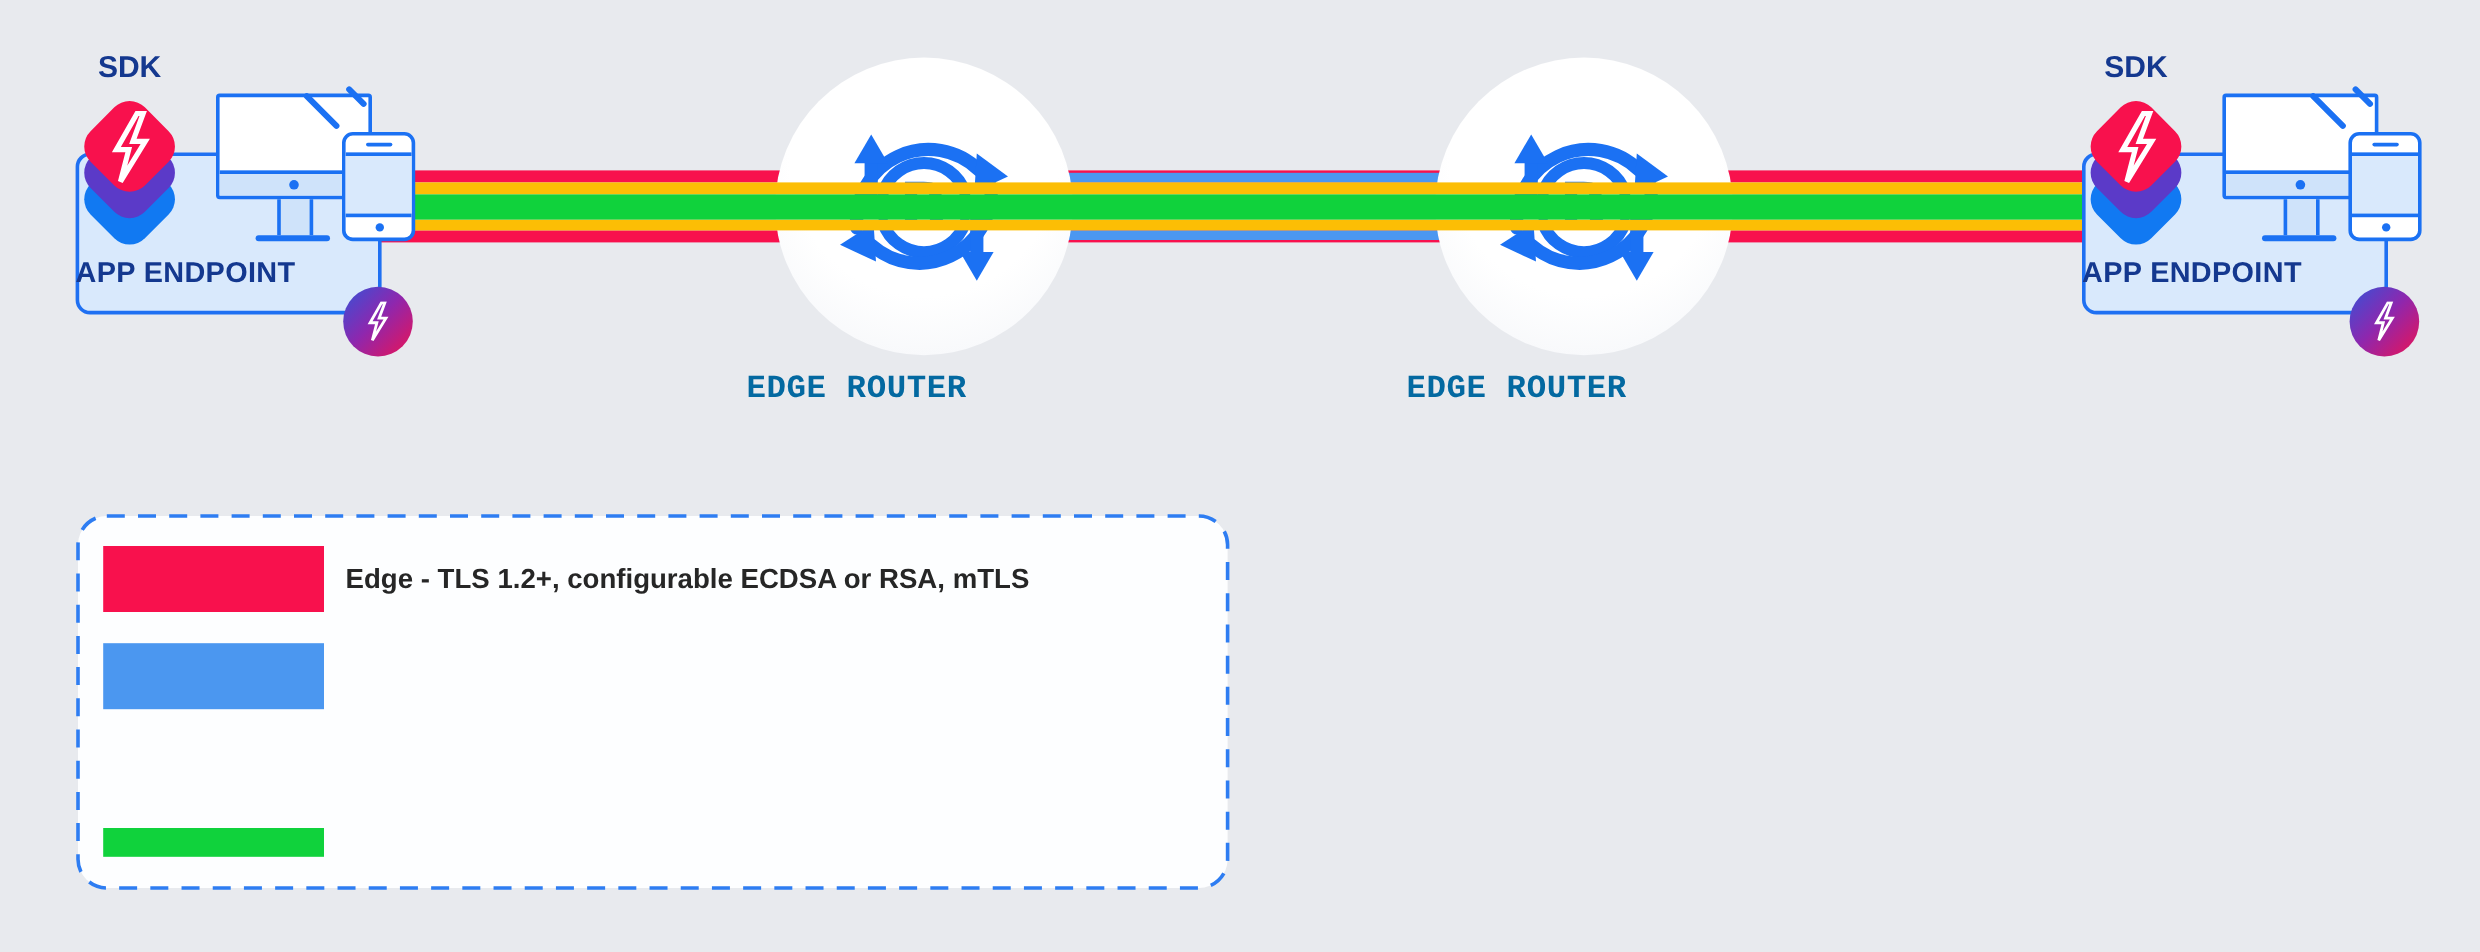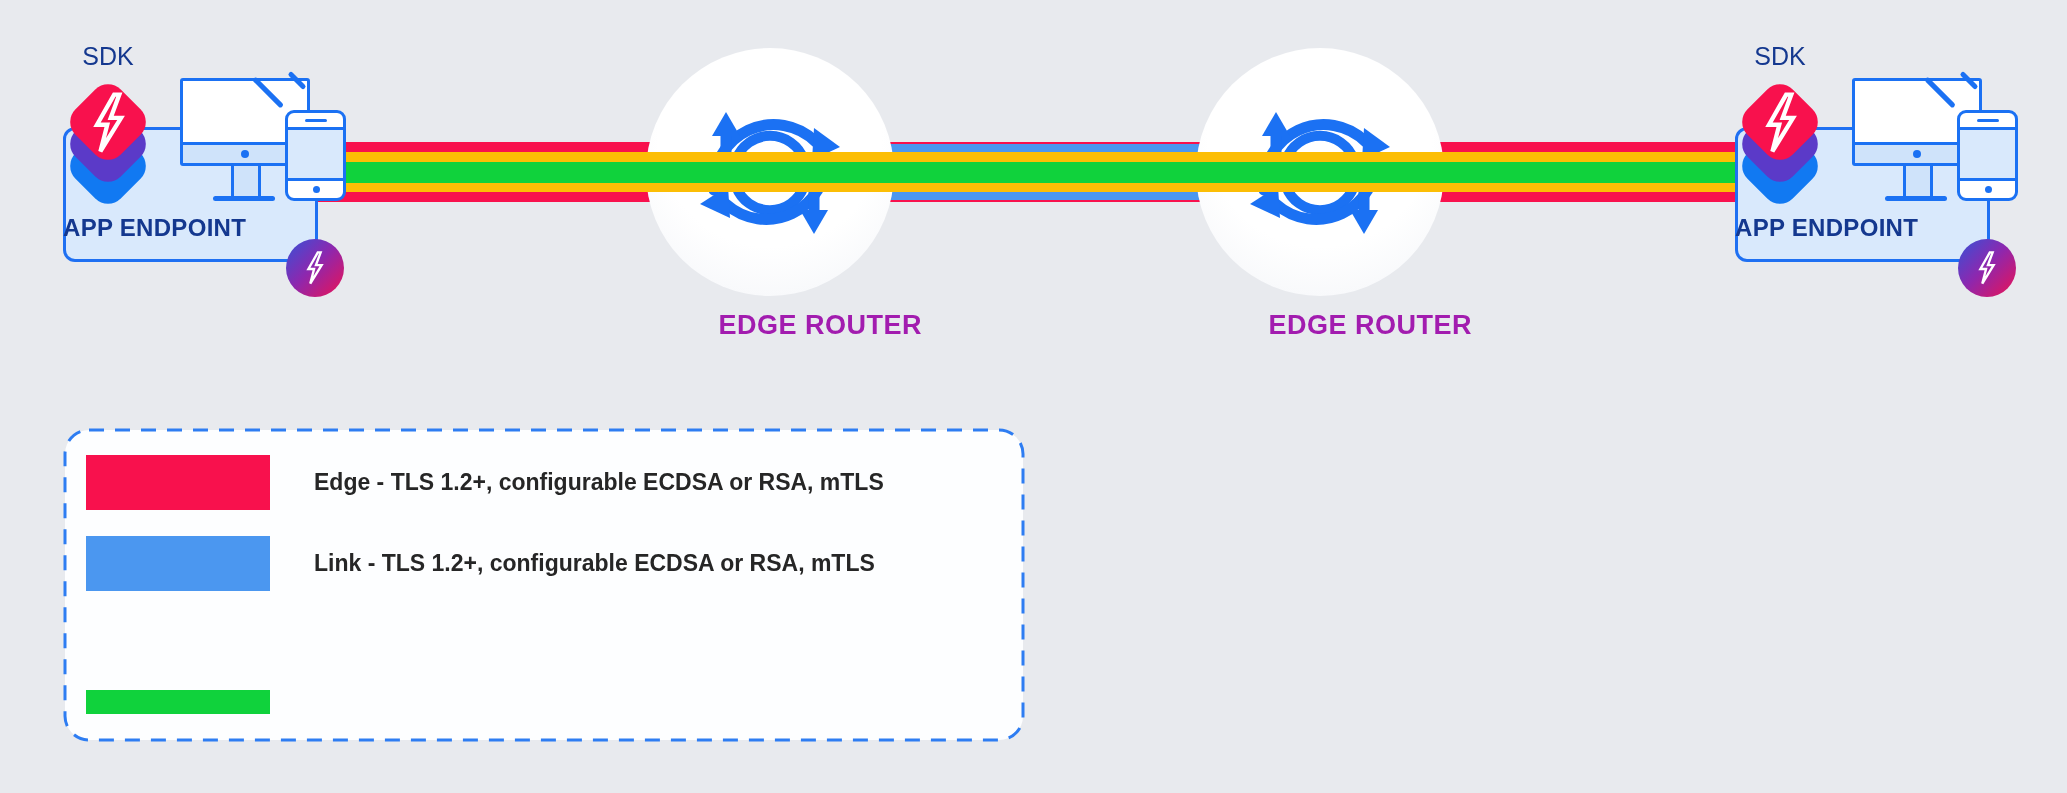--- a/index.html
+++ b/index.html
@@ -21,33 +21,33 @@
   
   .router-circle{
     position:absolute; top:48px; width:248px; height:248px; border-radius:50%;
     background:radial-gradient(circle at 50% 35%, #ffffff 55%, #f2f4f8 100%);
     z-index:3;
   }
   .router-circle.left {left:646px;}
   .router-circle.right{left:1196px;}
   .router-icon{position:absolute; left:44px; top:44px;}
   .router-label{
-    position:absolute; top:310px; width:300px; text-align:right;
-    font-size:27px; font-weight:600; letter-spacing:0.5px; color:#a21caf; z-index:5;
+    position:absolute; top:310px; width:300px; text-align:left;
+    font-size:27px; font-weight:600; letter-spacing:0.5px; color:#0369a1; z-index:5;font-family:Liberation Mono, monospace;
   }
   .router-label.left {left:622px;}
   .router-label.right{left:1172px;}
 
   
   .endpoint{position:absolute; top:28px; width:330px; height:290px; z-index:6;}
   .endpoint.left {left:40px;}
   .endpoint.right{left:1712px;}
   .sdk-label{
     position:absolute; left:28px; top:14px; width:80px; text-align:center;
-    font-size:25px; font-weight:400; color:#14388f; z-index:6;
+    font-size:25px; font-weight:700; color:#14388f; z-index:6;
   }
   .ep-box{
     position:absolute; left:23px; top:99px; width:249px; height:129px;
     background:#d9e9fc; border:3px solid #1f70f2; border-radius:12px; z-index:1;
   }
   .ep-label{
     position:absolute; left:23px; top:186px; width:249px; text-align:left;
     font-size:24px; font-weight:600; letter-spacing:0.3px; color:#14388f; z-index:3;
   }
   
@@ -95,21 +95,21 @@
     background:linear-gradient(135deg, #3552d8 0%, #8e27ae 48%, #ec1253 100%); z-index:5;
     display:flex; align-items:center; justify-content:center;
   }
 
   
   .legend{position:absolute; left:63px; top:428px; width:962px; height:314px; z-index:6;}
   .legend-border{position:absolute; left:0; top:0;}
   .legend-row{position:absolute; left:23px; display:flex; align-items:center;}
   .legend-row .swatch{width:184px; height:100%; flex:0 0 184px;}
   .legend-row .legend-text{
-    margin-left:44px; font-size:23px; font-weight:600; color:#262626; white-space:nowrap;
+    margin-left:18px; font-size:23px; font-weight:600; color:#262626; white-space:nowrap;
   }
   .legend-row.r0{top:27px;  height:55px;}
   .legend-row.r1{top:108px; height:55px;}
   .legend-row.r2{top:199px; height:39px;}
   .legend-row.r3{top:262px; height:24px;}
 </style>
 </head>
 <body>
 
 <svg width="0" height="0" style="position:absolute">
@@ -235,20 +235,19 @@
   <div class="legend">
     <svg class="legend-border" width="962" height="314">
       <rect x="2" y="2" width="958" height="310" rx="24" ry="24" fill="#fdfeff" stroke="#2e7df2" stroke-width="3" stroke-dasharray="15 11"></rect>
     </svg>
     <div class="legend-row r0">
       <div class="swatch" style="background: rgb(248, 17, 77);"></div>
       <div class="legend-text">Edge - TLS 1.2+, configurable ECDSA or RSA, mTLS</div>
     </div>
     <div class="legend-row r1">
       <div class="swatch" style="background: rgb(75, 151, 240);"></div>
-      <div class="legend-text">Link - TLS 1.2+, configurable ECDSA or RSA, mTLS</div>
     </div>
     <div class="legend-row r3">
       <div class="swatch" style="background: rgb(16, 210, 60);"></div>
     </div>
   </div>
 
 </div>
 
 </body></html>

